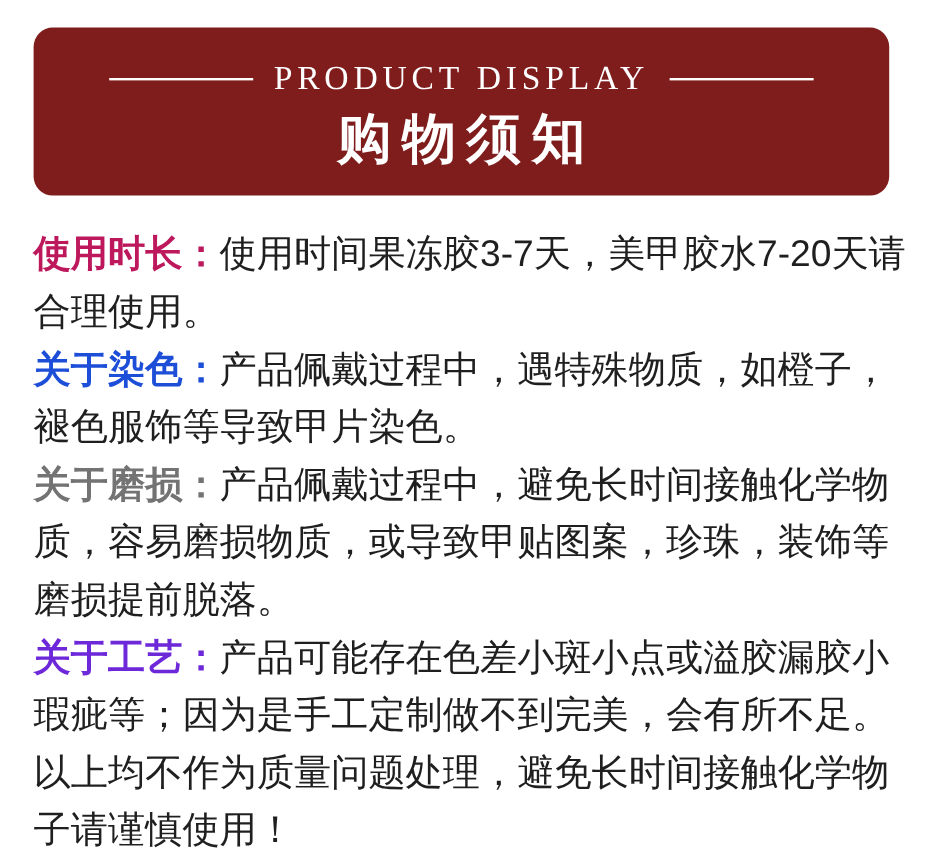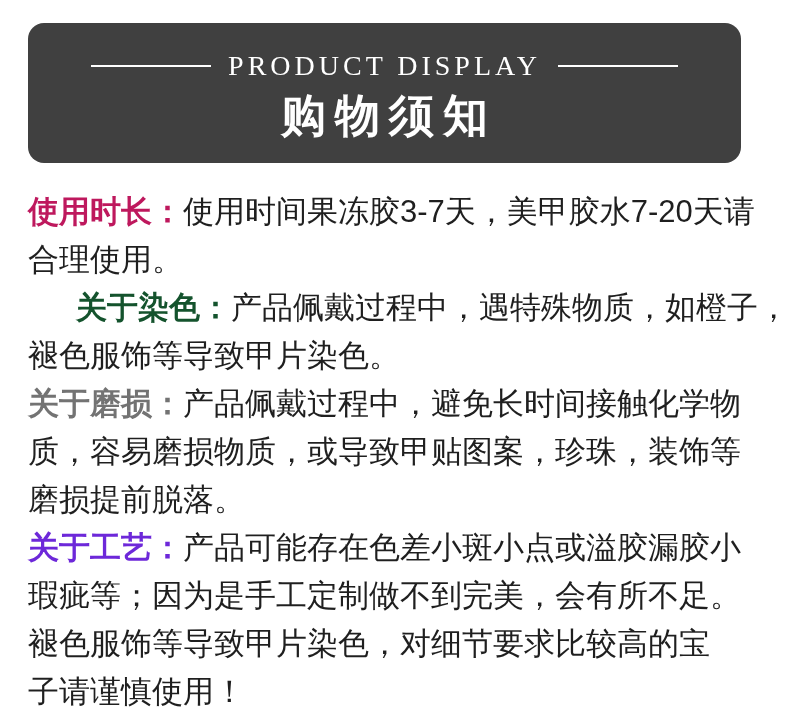--- a/index.html
+++ b/index.html
@@ -72,34 +72,34 @@
     height: 48px;
   }
   .section-label {
     color: #f9a2b0;
     font-weight: 700;
   }
 </style>
 </head>
 <body>
 
-<div class="banner" style="background: #404040; color: rgb(255, 255, 255);">
+<div class="banner" style="background: #7f1d1d; color: rgb(255, 255, 255);">
   <div class="subtitle-row">
     <span class="rule"></span>
     <span class="banner-subtitle">PRODUCT DISPLAY</span>
     <span class="rule"></span>
   </div>
   <div class="banner-title">购物须知</div>
 </div>
 
 <div class="notice" style="color: rgb(31, 31, 31);">
     <div class="notice-line"><span class="section-label" style="color: #be185d;">使用时长：</span>使用时间果冻胶3-7天，美甲胶水7-20天请</div>
     <div class="notice-line">合理使用。</div>
-    <div class="notice-line"><span class="section-label" style="color: #14532d; margin-left: 48px;">关于染色：</span>产品佩戴过程中，遇特殊物质，如橙子，</div>
+    <div class="notice-line"><span class="section-label" style="color: #1d4ed8;">关于染色：</span>产品佩戴过程中，遇特殊物质，如橙子，</div>
     <div class="notice-line">褪色服饰等导致甲片染色。</div>
     <div class="notice-line"><span class="section-label" style="color: #737373;">关于磨损：</span>产品佩戴过程中，避免长时间接触化学物</div>
     <div class="notice-line">质，容易磨损物质，或导致甲贴图案，珍珠，装饰等</div>
     <div class="notice-line">磨损提前脱落。</div>
     <div class="notice-line"><span class="section-label" style="color: #6d28d9;">关于工艺：</span>产品可能存在色差小斑小点或溢胶漏胶小</div>
     <div class="notice-line">瑕疵等；因为是手工定制做不到完美，会有所不足。</div>
-    <div class="notice-line">褪色服饰等导致甲片染色，对细节要求比较高的宝</div>
+    <div class="notice-line">以上均不作为质量问题处理，避免长时间接触化学物</div>
     <div class="notice-line">子请谨慎使用！</div>
   </div>
 
 </body></html>

